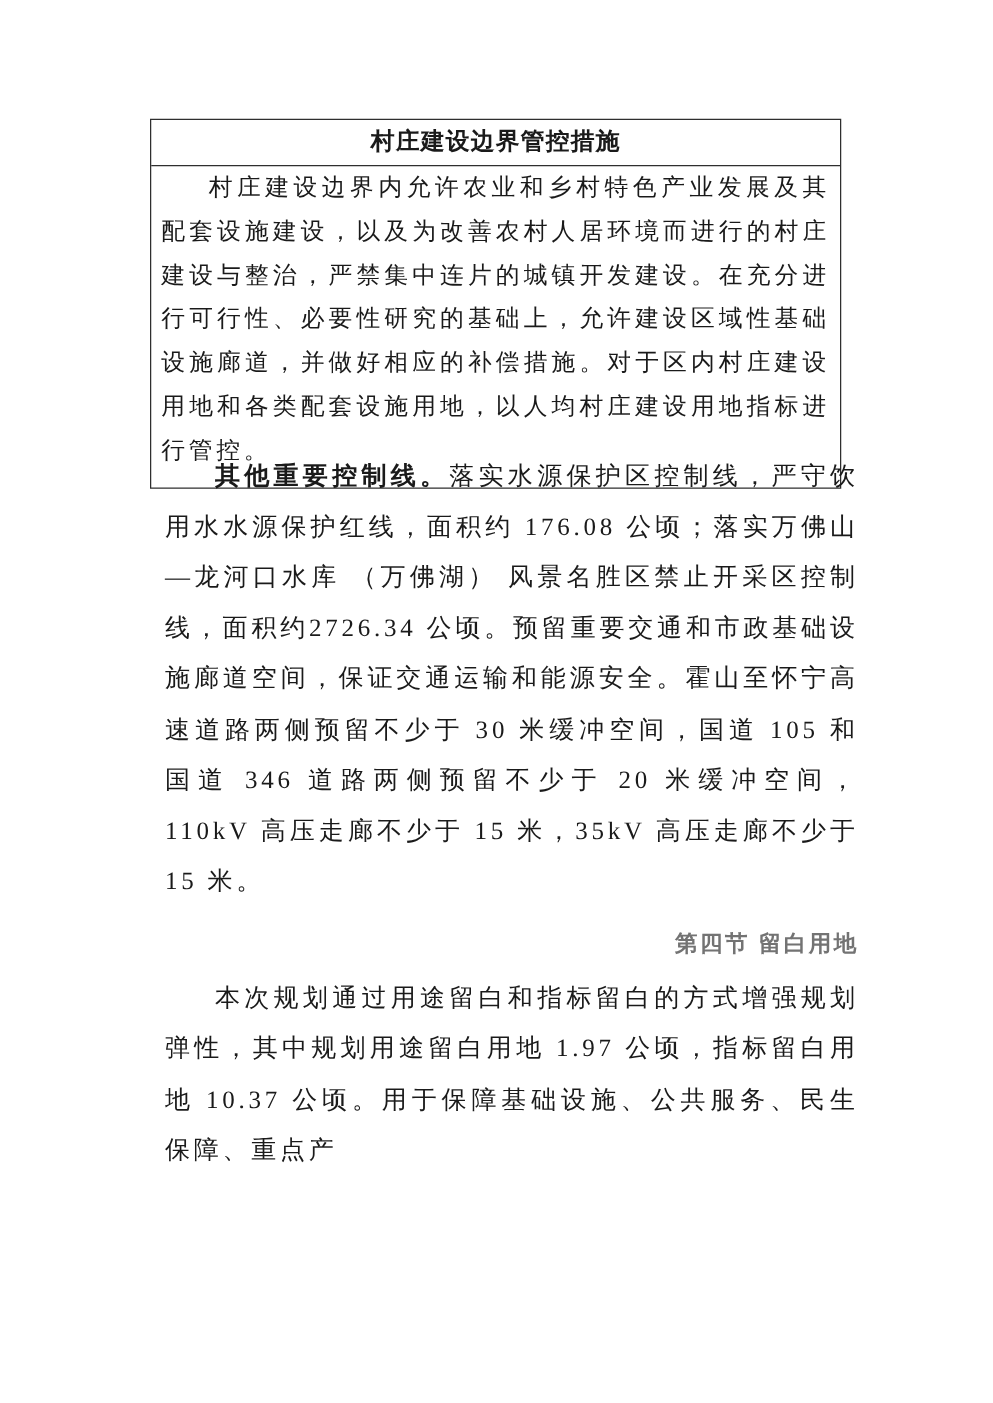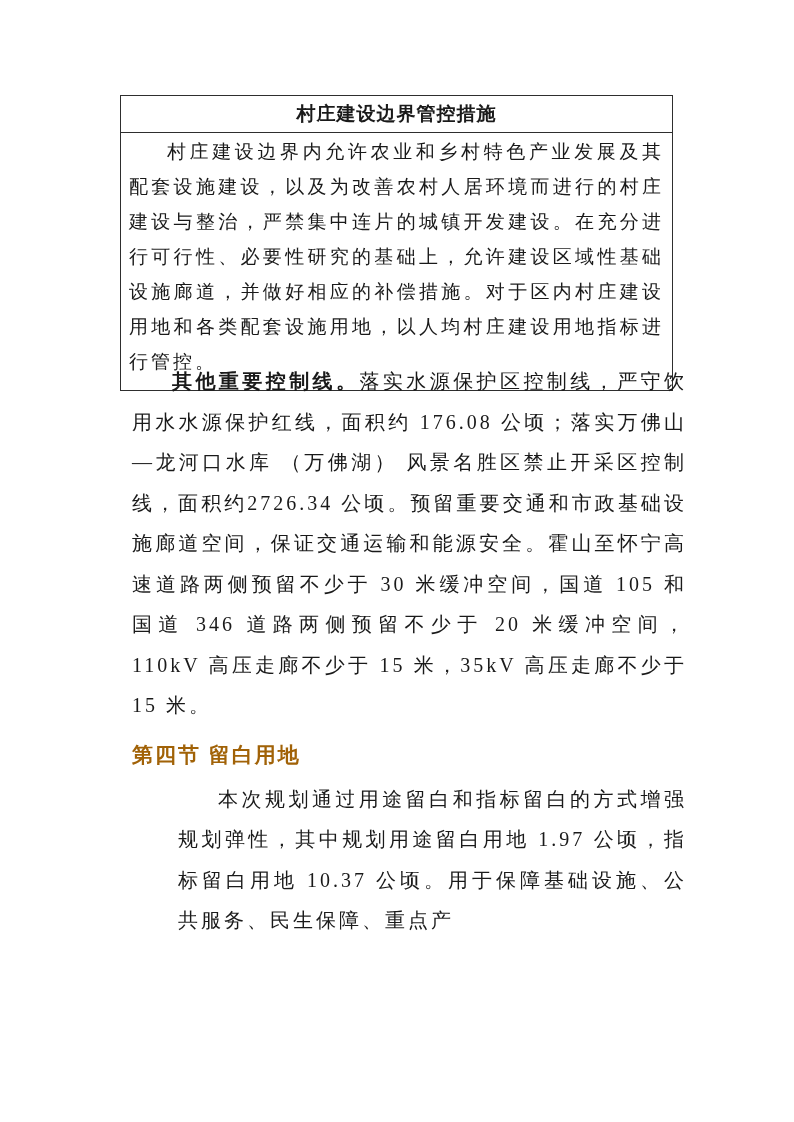--- a/index.html
+++ b/index.html
@@ -35,20 +35,21 @@
     border-bottom: 1px solid #2e2e2e;
   }
   .box-body-text {
     margin: 0;
     padding: 1px 8px 11px 8px;
     font-size: 19px;
     line-height: 35px;
     letter-spacing: 3px;
     text-align: justify;
     text-indent: 2em;
+    font-family: Liberation Mono, monospace;
   }
 
   
   .flow {
     position: absolute;
     left: 132px;
     top: 361px;
     width: 555px;
   }
   .para {
@@ -58,30 +59,30 @@
     letter-spacing: 3px;
     text-align: justify;
     text-indent: 2em;
   }
   .para .lead {
     font-weight: bold;
   }
   .section-heading {
     margin: 14px 0 0 0;
     font-family: "Liberation Sans", sans-serif;
-    font-size: 21px;
+    font-size: 18px;
     font-weight: bold;
     line-height: 30px;
     letter-spacing: 2px;
-    text-align: left;
+    text-align: right;
     text-indent: 0;
-    color: #a16207;
+    color: #737373;
   }
   .para-reserved { margin-top: 19px; }
-  .para-whitespace { margin-top: 9px; margin-left: 46px; }
+  .para-whitespace { margin-top: 9px; }
 
   .page-number {
     position: absolute;
     left: 0;
     right: 0;
     top: 1020px;
     text-align: center;
     font-size: 13px;
     letter-spacing: 0;
     color: #2a2a2a;

